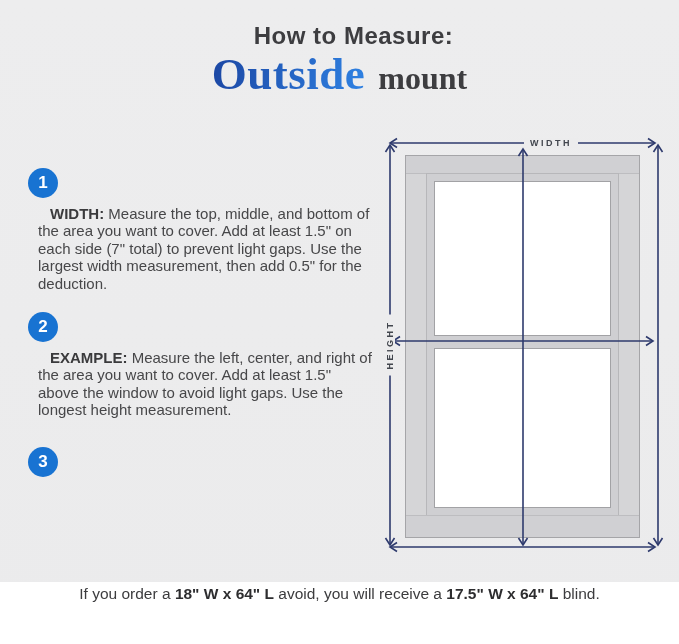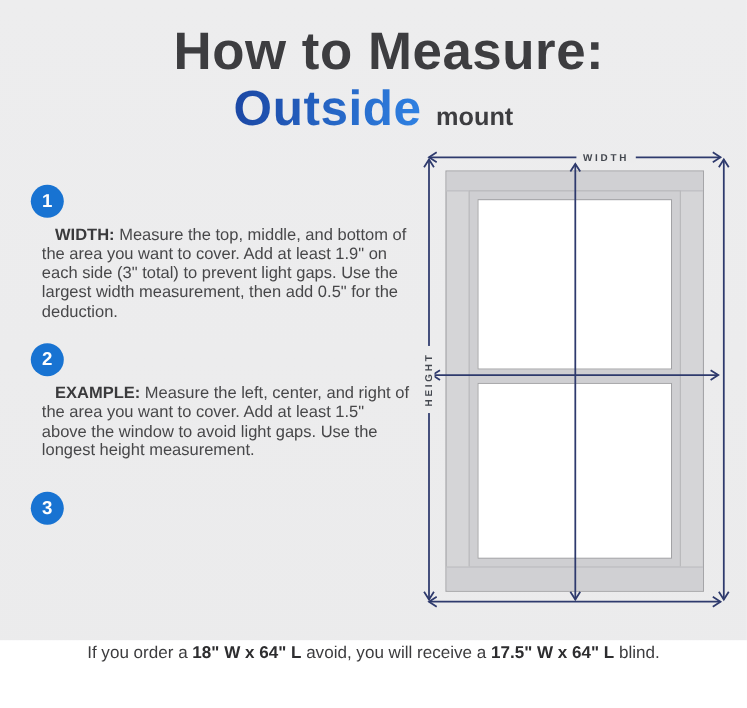--- a/index.html
+++ b/index.html
@@ -8,31 +8,31 @@
     font-family:"Liberation Sans",sans-serif;
     background:#ffffff;
   }
   .page{
     position:relative;width:679px;height:644px;
     background:linear-gradient(180deg,#ededee 0%,#ebebec 100%);
   }
   
   .title-wrap{position:absolute;top:24px;left:0;width:679px;text-align:center;}
   .title-line1{
-    font-size:48px;font-weight:600;color:#3d3d40;letter-spacing:0.5px;line-height:1.0;padding-left:28px;
+    font-size:24px;font-weight:600;color:#3d3d40;letter-spacing:0.5px;line-height:1.0;padding-left:28px;
   }
   .title-line2{
-    margin-top:3px;display:flex;justify-content:center;align-items:baseline;gap:13px;line-height:1.05;
+    margin-top:3px;display:flex;justify-content:center;align-items:baseline;gap:13px;line-height:1.05;font-family:Liberation Serif, serif;
   }
   .title-highlight{
     font-size:45px;font-weight:800;letter-spacing:0.5px;
     background:linear-gradient(100deg,#1c49a6 5%,#2e7fe0 95%);
     -webkit-background-clip:text;background-clip:text;color:transparent;
   }
-  .title-suffix{font-size:23px;font-weight:600;color:#3d3d40;text-align:right;}
+  .title-suffix{font-size:32px;font-weight:600;color:#3d3d40;text-align:right;}
   
   .step{position:absolute;left:28px;width:345px;}
   .step-1{top:168px;}
   .step-2{top:312px;}
   .step-3{top:447px;}
   .step-circle{
     width:30px;height:30px;border-radius:50%;
     background:#1873d2;color:#ffffff;
     display:flex;align-items:center;justify-content:center;
     font-size:17px;font-weight:700;
@@ -89,21 +89,21 @@
     <div class="title-line2">
       <span class="title-highlight">Outside</span>
       <span class="title-suffix">mount</span>
     </div>
   </div>
 
   <div class="step step-1">
     <div class="step-circle">1</div>
     <div class="step-text">
       <span class="step-label">WIDTH:</span>
-      <span>Measure the top, middle, and bottom of the area you want to cover. Add at least 1.9" on each side (3" total) to prevent light gaps. Use the largest width measurement, then add 0.5" for the deduction.</span>
+      <span>Measure the top, middle, and bottom of the area you want to cover. Add at least 1.5" on each side (7" total) to prevent light gaps. Use the largest width measurement, then add 0.5" for the deduction.</span>
     </div>
   </div>
 
   <div class="step step-2">
     <div class="step-circle">2</div>
     <div class="step-text">
       <span class="step-label">EXAMPLE:</span>
       <span>Measure the left, center, and right of the area you want to cover. Add at least 1.5" above the window to avoid light gaps. Use the longest height measurement.</span>
     </div>
   </div>

